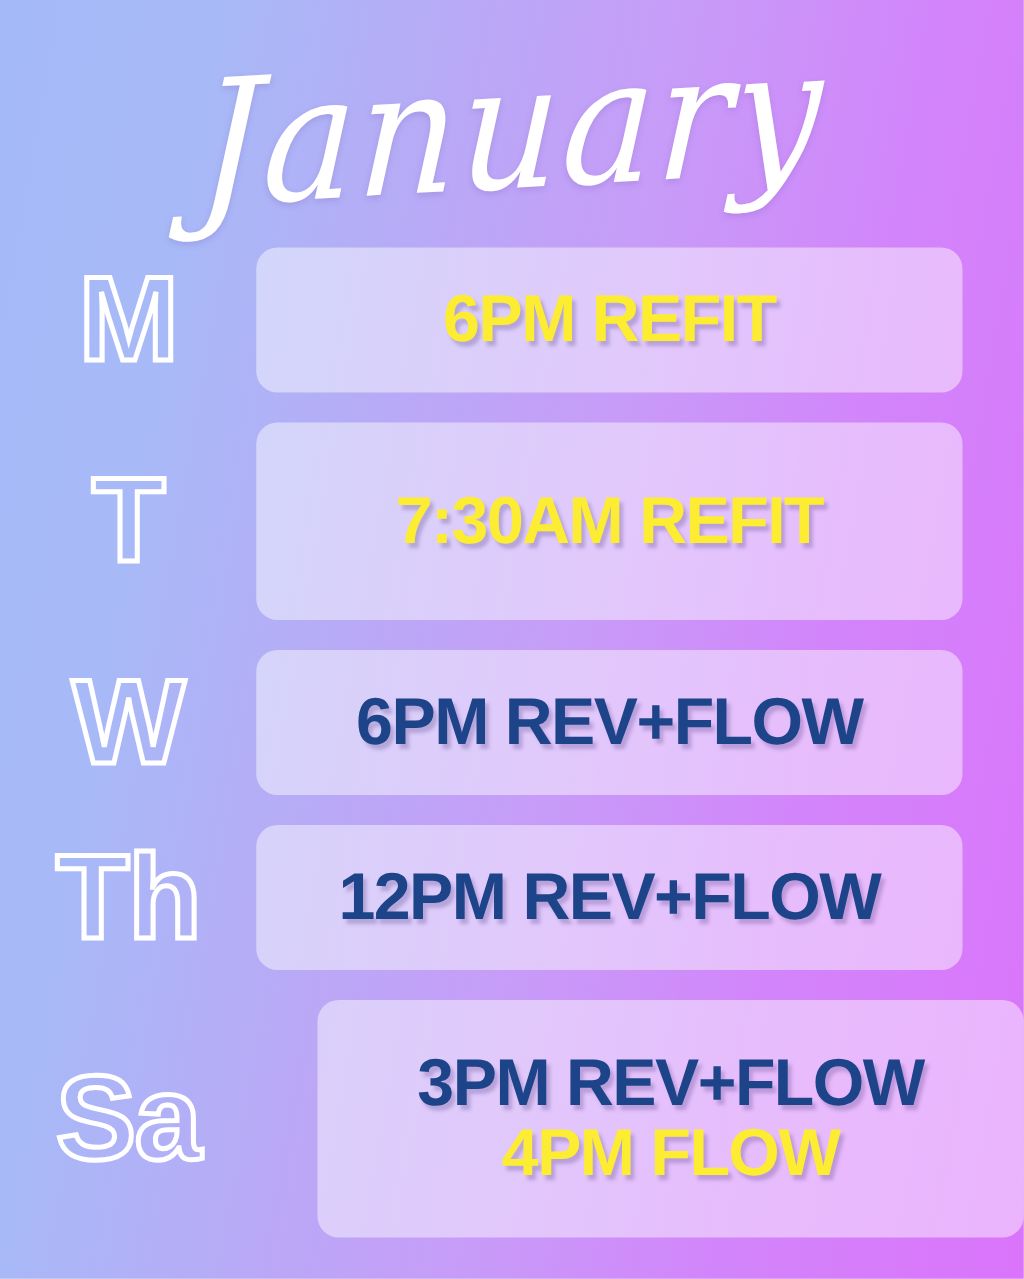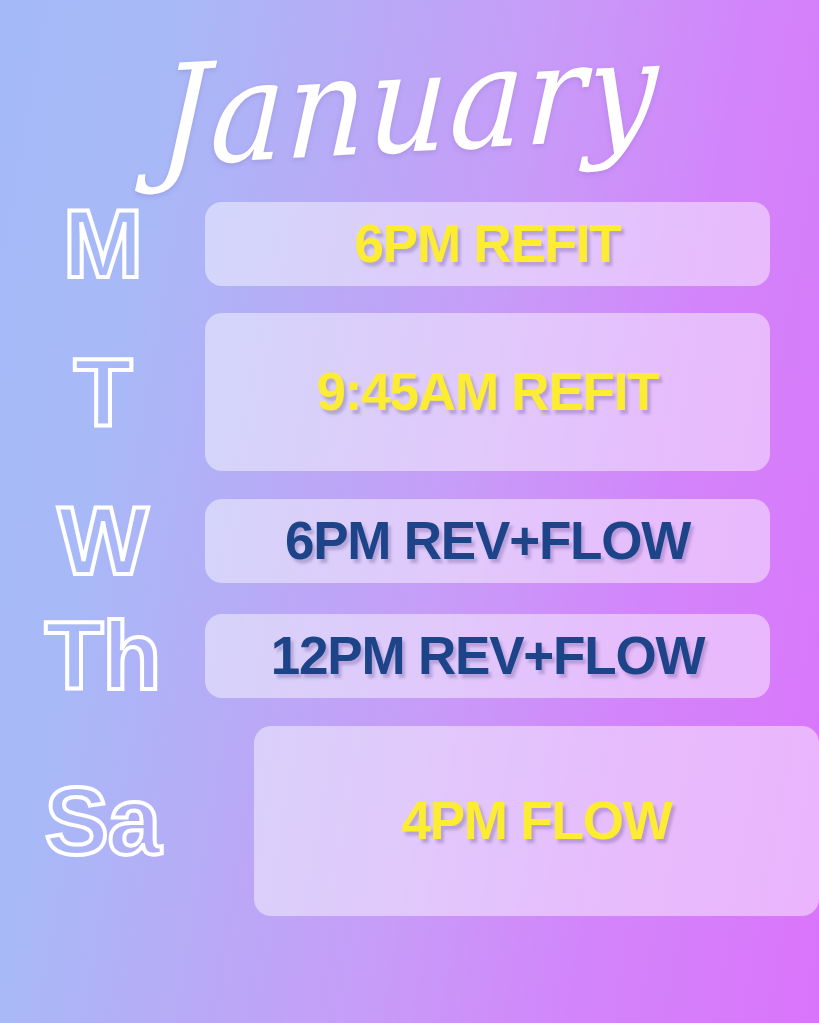--- a/index.html
+++ b/index.html
@@ -91,21 +91,21 @@
     border-radius: 17px;
     background: rgba(255, 255, 255, 0.46);
     padding: 12px 14px;
     display: flex;
     flex-direction: column;
     justify-content: center;
     align-items: center;
     gap: 2px;
   }
 
-  .card.h1 { height: 84px; }
+  .card.h1 { height: 116px; }
   .card.h2 { height: 158px; }
   .card.h3 { height: 190px; }
 
   .cls {
     font-family: "Liberation Sans", sans-serif;
     font-weight: 700;
     font-size: 53px;
     line-height: 1.02;
     letter-spacing: -1.2px;
     white-space: nowrap;
@@ -132,39 +132,40 @@
     <div class="row">
       <div class="day">M</div>
       <div class="card h1">
         <div class="cls c-yellow">6PM REFIT</div>
       </div>
     </div>
 
     <div class="row">
       <div class="day">T</div>
       <div class="card h2">
-        <div class="cls c-yellow">9:45AM REFIT</div>
+        <div class="cls c-yellow">7:30AM REFIT</div>
       </div>
     </div>
 
     <div class="row">
       <div class="day">W</div>
       <div class="card h1">
         <div class="cls c-navy">6PM REV+FLOW</div>
       </div>
     </div>
 
     <div class="row">
       <div class="day">Th</div>
       <div class="card h1">
         <div class="cls c-navy">12PM REV+FLOW</div>
       </div>
     </div>
 
     <div class="row">
       <div class="day">Sa</div>
       <div class="card h3">
+        <div class="cls c-navy">3PM REV+FLOW</div>
         <div class="cls c-yellow">4PM FLOW</div>
       </div>
     </div>
 
   </div>
 </div>
 
 </body></html>

